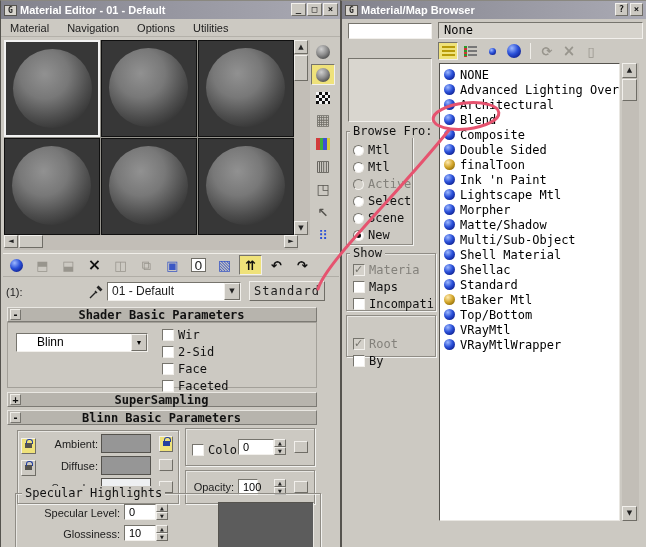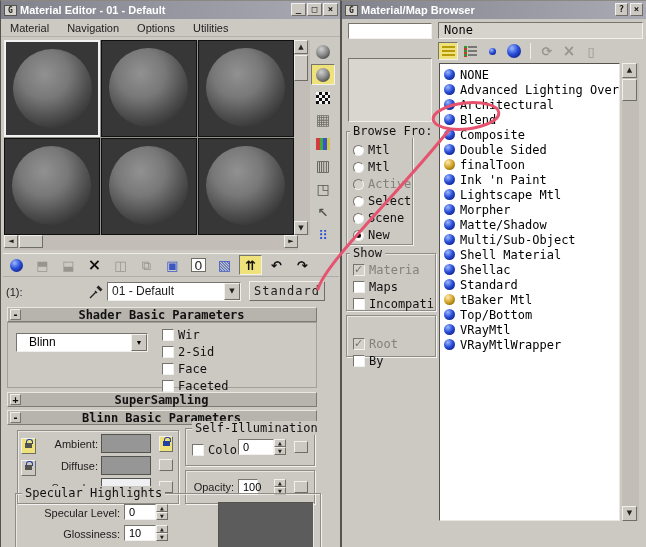--- a/index.html
+++ b/index.html
@@ -341,21 +341,21 @@
         <span class="drop">▼</span>
       </span>
       <span id="type-btn" class="bevel">Standard</span>
     </div>
 
     <div class="rhead" style="top:306px">
       <span class="pm">-</span>
       <span class="rtitle">Shader Basic Parameters</span>
     </div>
     <div class="rbody" style="top:321px;height:66px">
-      <span class="sunken" style="position:absolute;left:8px;top:10px;width:132px;height:19px;font:12px/17px 'Liberation Sans',sans-serif;padding-left:12px">
+      <span class="sunken" style="position:absolute;left:8px;top:10px;width:132px;height:19px;font:12px/17px 'Liberation Sans',sans-serif;padding-left:20px">
         <span>Blinn</span>
         <span class="bevel" style="position:absolute;right:0;top:0;width:16px;height:17px;text-align:center;font-size:7px;line-height:15px">▼</span>
       </span>
       <div style="position:absolute;left:150px;top:2px;width:158px;display:flex;flex-wrap:wrap">
 
           <label class="opt" style="width:76px">
             <span class="checkbox"></span>
             <span>Wir</span>
           </label>
 
@@ -401,21 +401,20 @@
           </span>
         <span class="lbl" style="left:22px;top:29px;width:58px;text-align:right">Diffuse:</span>
         <span class="swatch" style="left:83px;top:25px;background:#969696"></span>
         <span class="mapbtn" style="left:141px;top:28px"></span>
         <span class="lbl" style="left:22px;top:51px;width:58px;text-align:right">Specular:</span>
         <span class="swatch" style="left:83px;top:47px;background:#eef0f2"></span>
         <span class="mapbtn" style="left:141px;top:50px"></span>
       </div>
 
       <div class="group" style="left:178px;top:3px;width:130px;height:38px">
-        <span class="gtitle">Self-Illumination</span>
         <label class="opt" style="position:absolute;left:2px;top:11px;width:46px">
           <span class="checkbox"></span>
           <span>Colo</span>
         </label>
         <span class="spinfield" style="left:52px;top:10px;width:36px">0</span>
         <span class="spincol" style="left:88px;top:10px">
             <b>▲</b>
             <b>▼</b>
           </span>
         <span class="mapbtn" style="left:108px;top:12px"></span>

